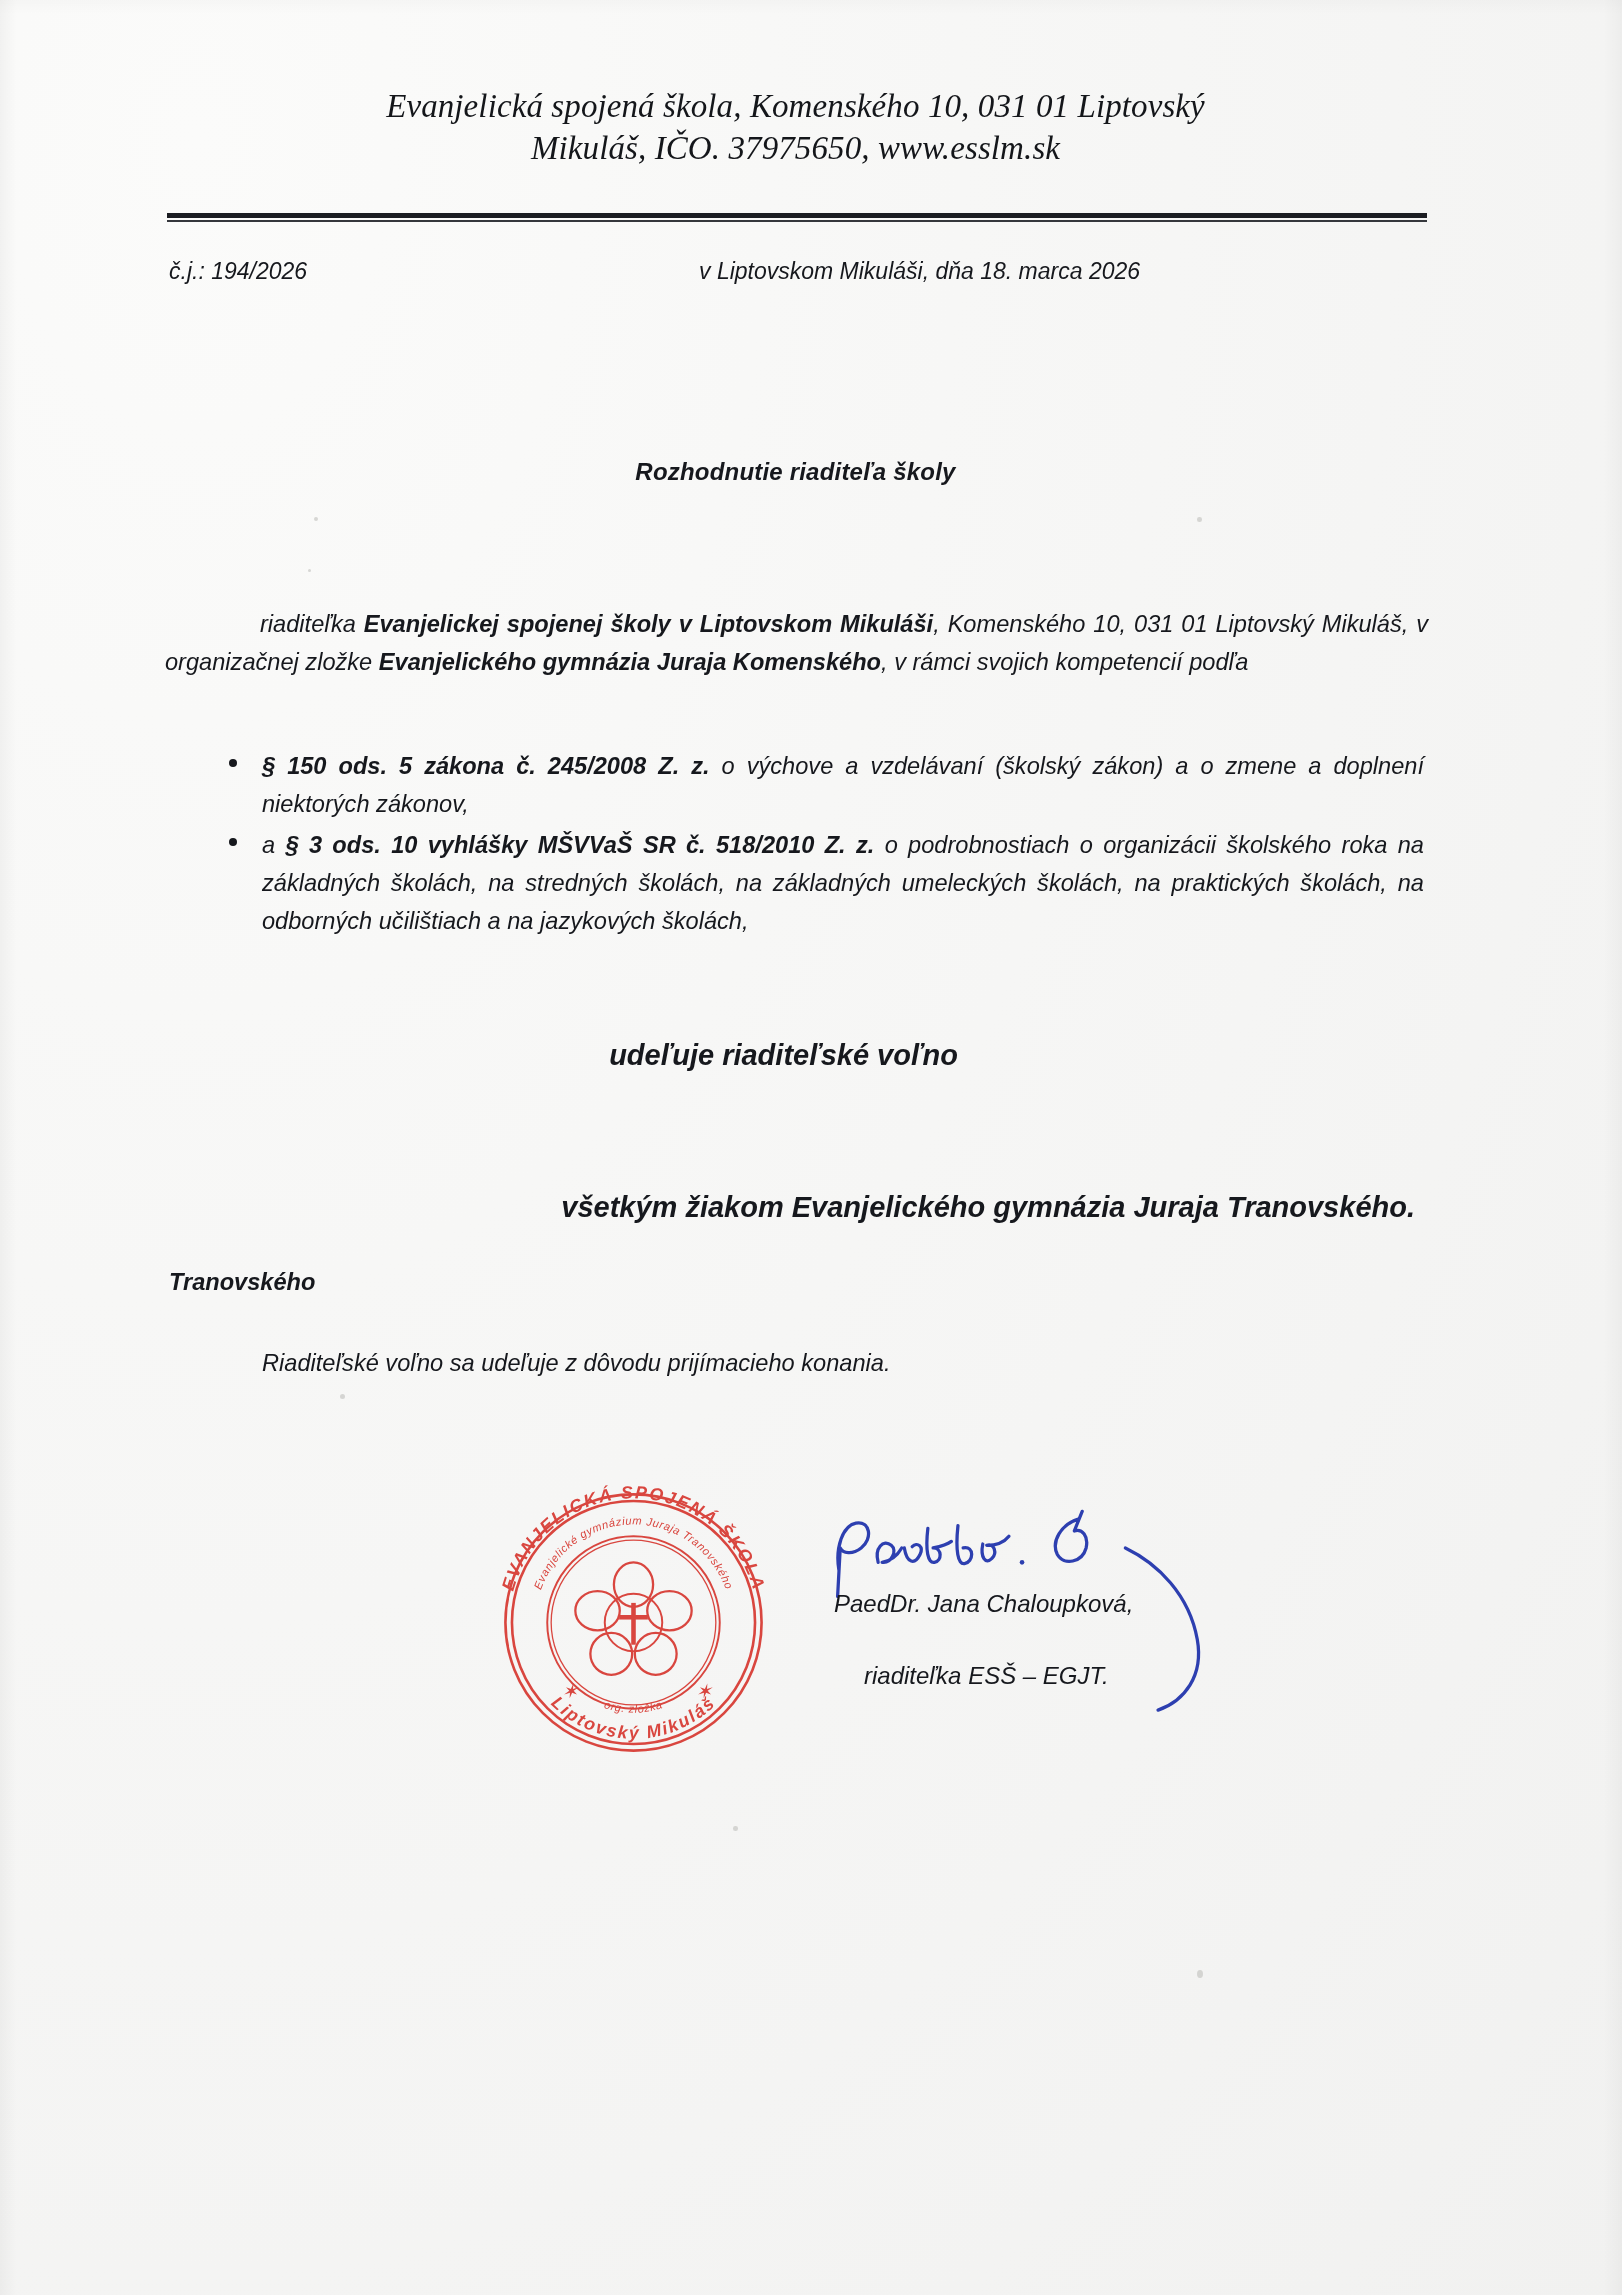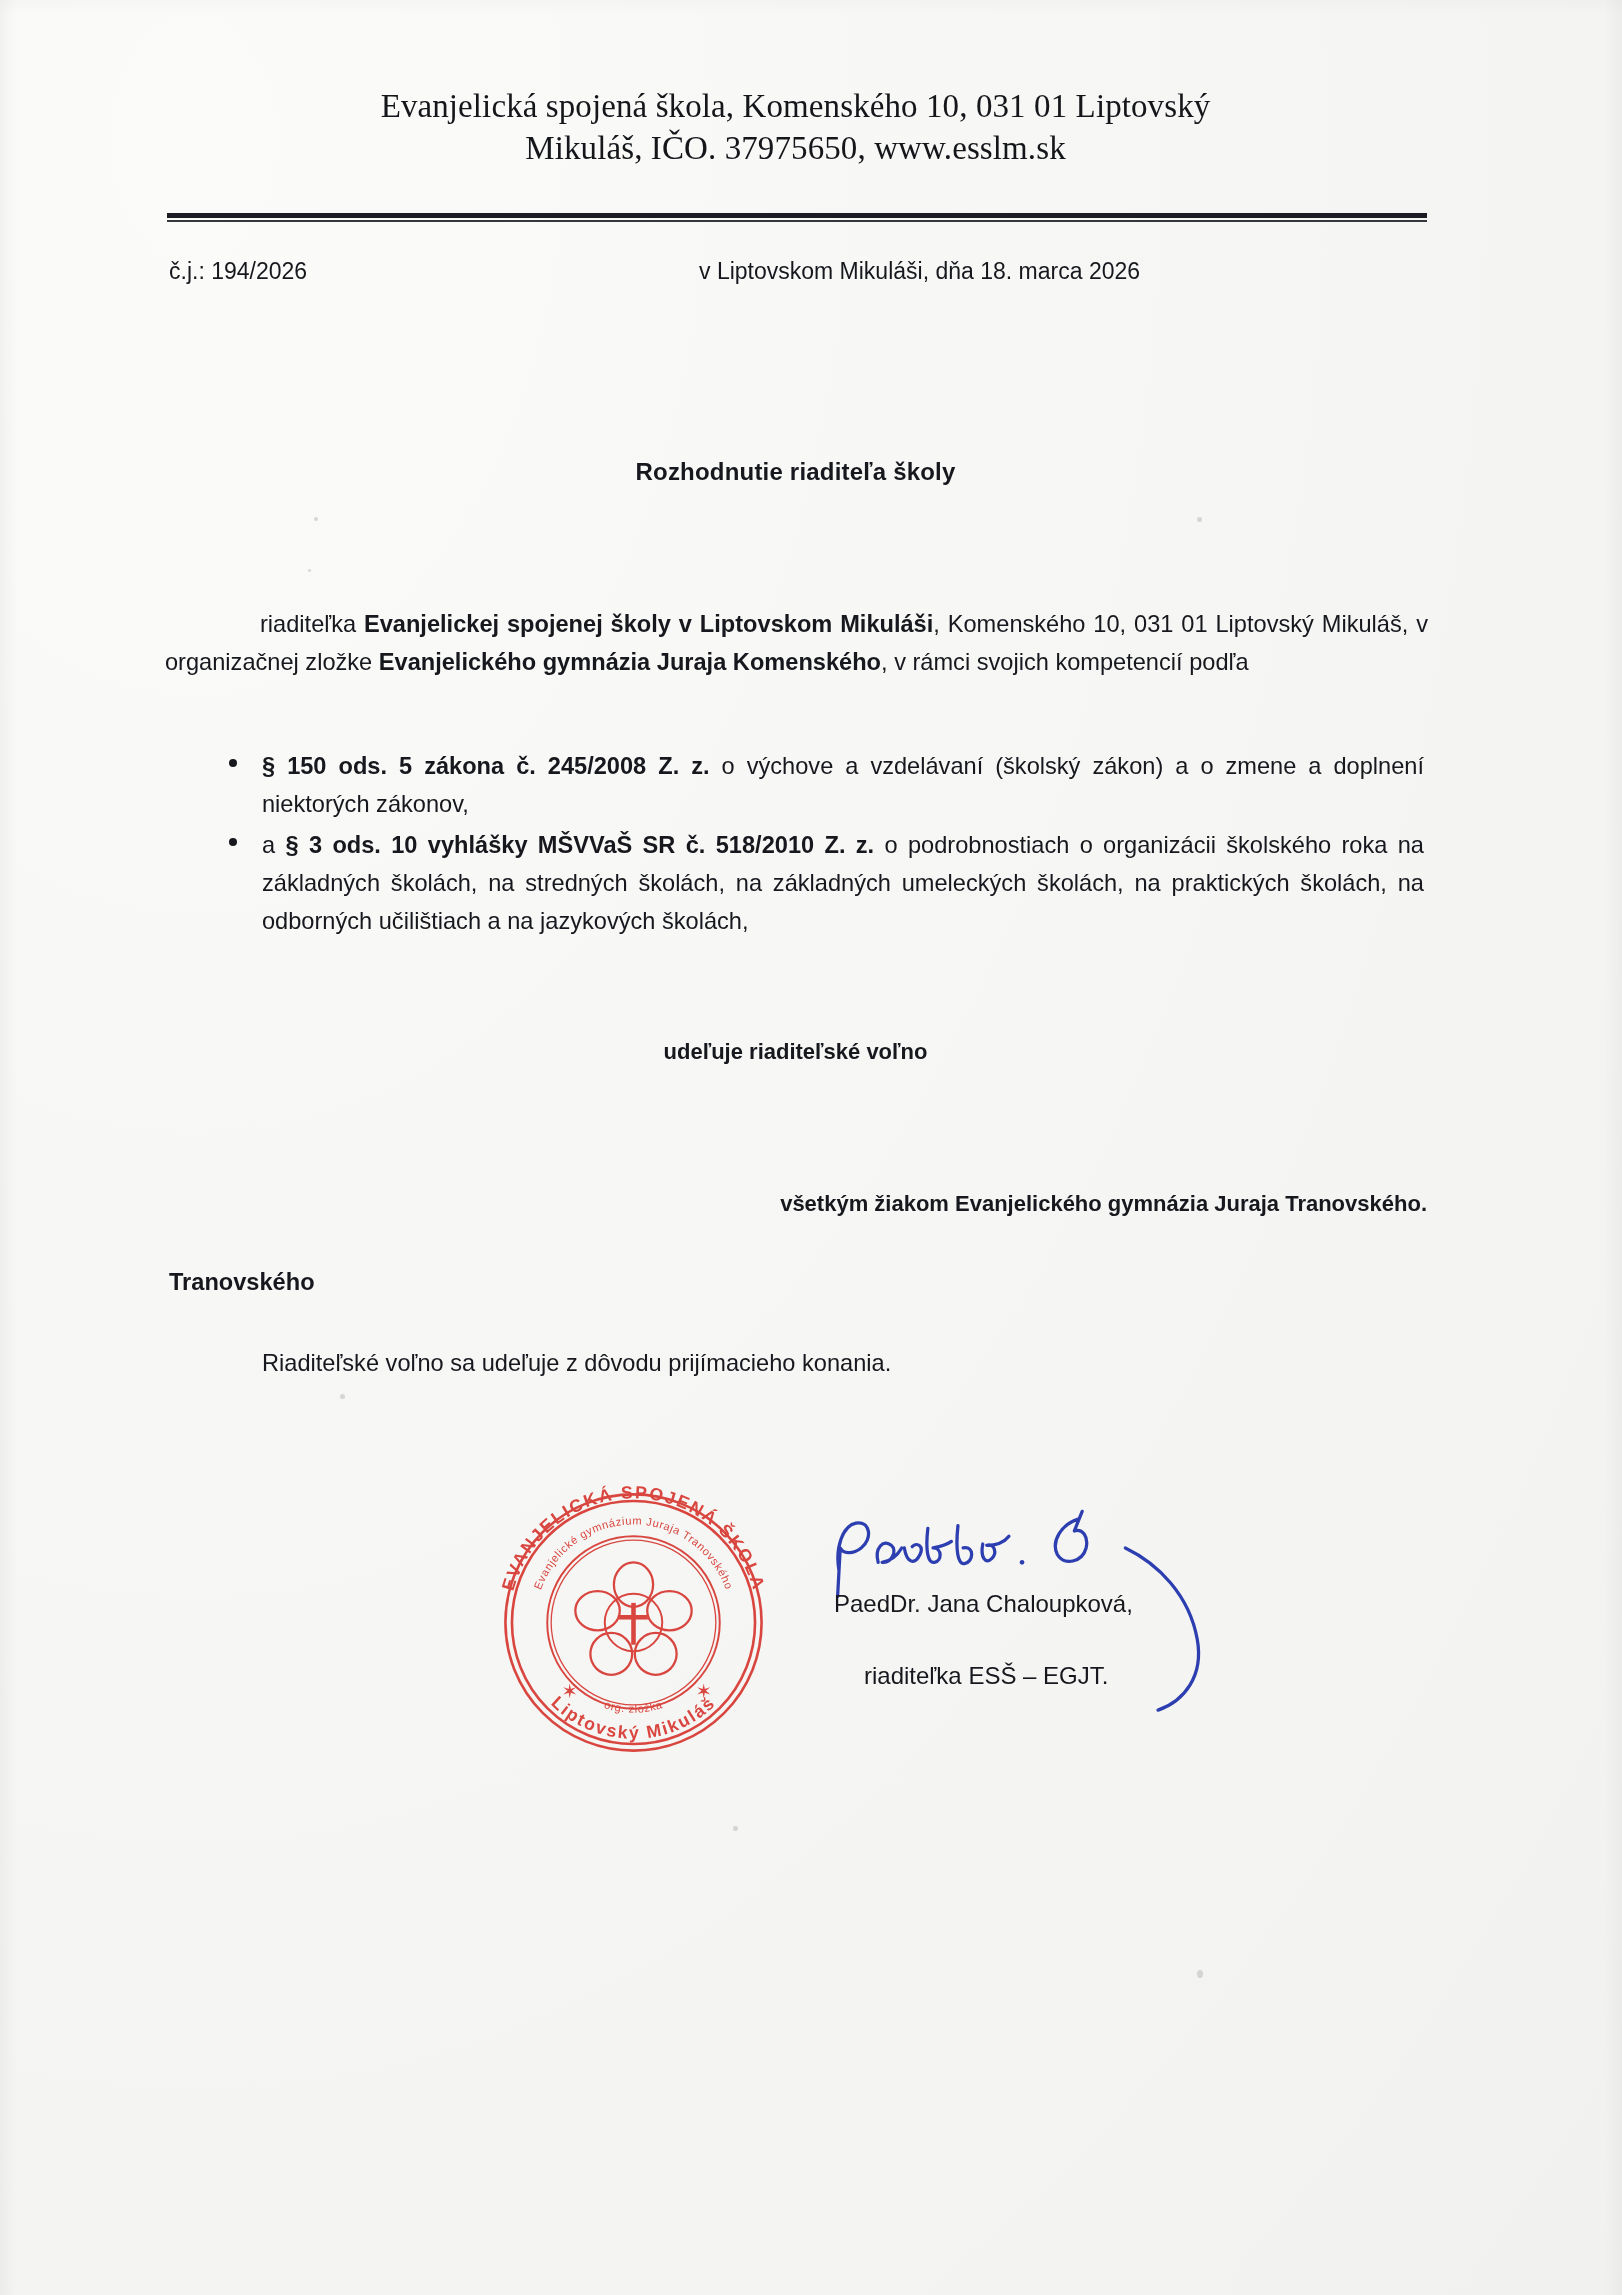--- a/index.html
+++ b/index.html
@@ -29,20 +29,21 @@
     background:
       linear-gradient(90deg, rgba(0,0,0,0.035) 0px, rgba(0,0,0,0.0) 17px),
       linear-gradient(180deg, rgba(0,0,0,0.02) 0px, rgba(0,0,0,0.0) 14.4px),
       linear-gradient(270deg, rgba(0,0,0,0.03) 0px, rgba(0,0,0,0.0) 19.6px);
   }
   .content {
     position: absolute;
     left: 0; top: 0;
     width: 1623px;
     height: 1718px;
+    font-style: italic;
   }
 
   
   .letterhead {
     position: absolute;
     left: 164px;
     top: 85px;
     width: 1263px;
     text-align: center;
     font-family: "Liberation Serif", serif;
@@ -151,24 +152,24 @@
     top: 12.4px;
     width: 7.9px;
     height: 7.9px;
     background: #16181d;
     border-radius: 50%;
   }
 
   
   .center-line {
     position: absolute;
-    left: 164px;
+    left: 152px;
     width: 1263px;
     text-align: center;
-    font-size: 22px;
+    font-size: 29px;
   }
   .grant-line { top: 1039px; font-weight: bold; }
   .date-line  { top: 1118px; }
   .who-line   { top: 1191px; font-weight: bold; text-align: right; }
 
   
   .reason-head {
     position: absolute;
     left: 169px;
     top: 1269px;

